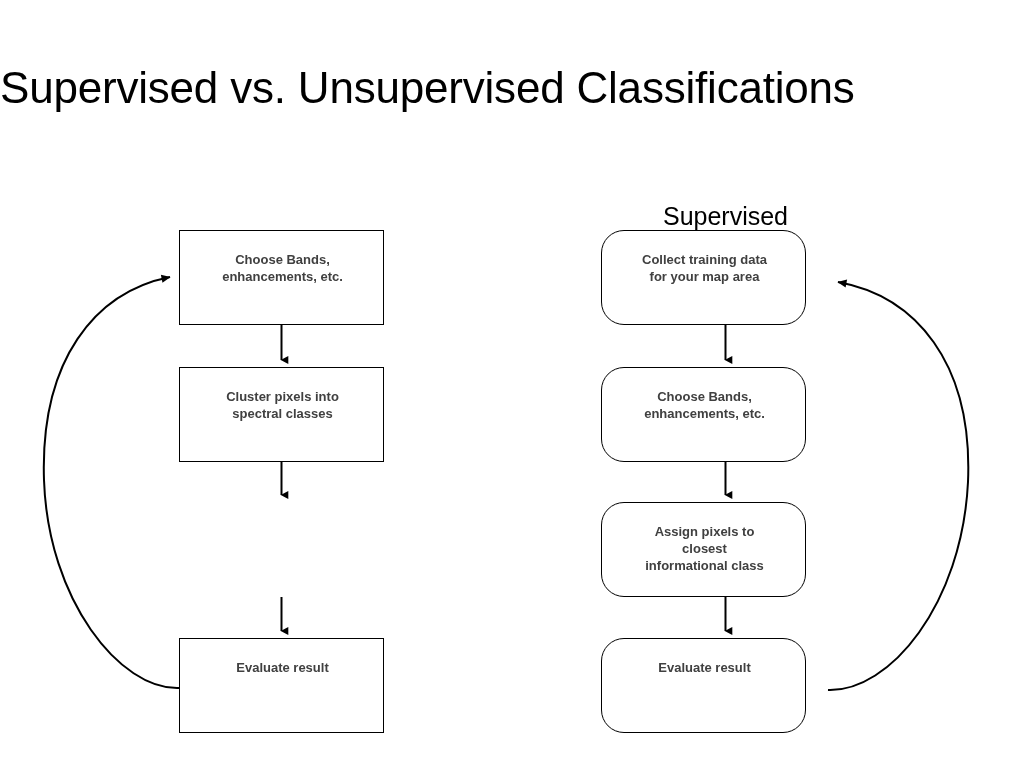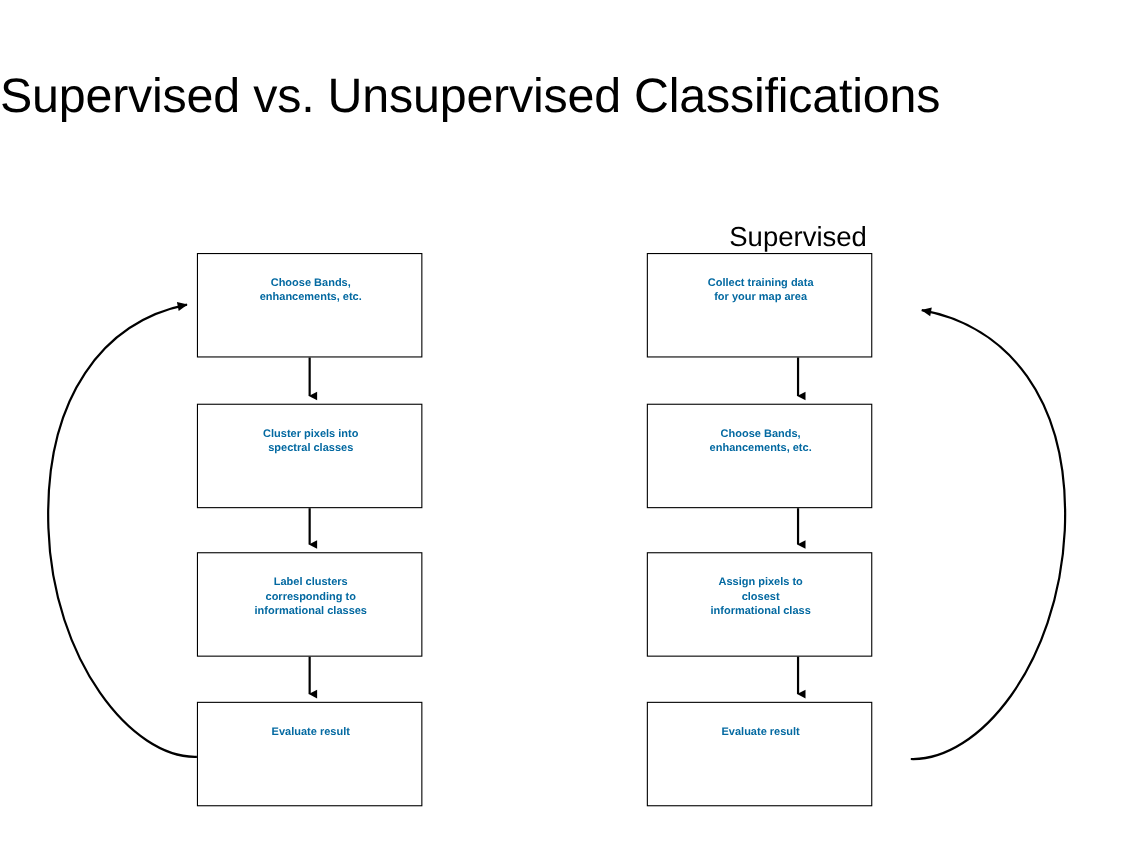--- a/index.html
+++ b/index.html
@@ -59,29 +59,29 @@
     border: 1.5px solid #000000;
     box-sizing: border-box;
     background: #ffffff;
   }
   .flow-box-label {
     position: absolute;
     left: 0;
     top: 20px;
     width: 205px;
     text-align: center;
-    font-size: 10px;
+    font-size: 13px;
     font-weight: bold;
     line-height: 1.32;
-    color: #0369a1;
+    color: #404040;
     font-family: "Liberation Sans", sans-serif;
     white-space: pre-line;
   }
   .col-left { left: 179px; }
-  .col-right { left: 588px; }
+  .col-right { left: 601px; border-radius: 23px; }
   .row-1 { top: 230px; }
   .row-2 { top: 367px; }
   .row-3 { top: 502px; }
   .row-4 { top: 638px; }
   #connectors {
     position: absolute;
     left: 0;
     top: 0;
     width: 1024px;
     height: 768px;
@@ -98,25 +98,20 @@
 
   <div class="column-header" id="header-supervised">Supervised</div>
 
   <div class="flow-box col-left row-1">
     <div class="flow-box-label">Choose Bands,
 enhancements, etc.</div>
   </div>
   <div class="flow-box col-left row-2">
     <div class="flow-box-label">Cluster pixels into
 spectral classes</div>
-  </div>
-  <div class="flow-box col-left row-3">
-    <div class="flow-box-label">Label clusters
-corresponding to
-informational classes</div>
   </div>
   <div class="flow-box col-left row-4">
     <div class="flow-box-label">Evaluate result</div>
   </div>
 
   <div class="flow-box col-right row-1">
     <div class="flow-box-label">Collect training data
 for your map area</div>
   </div>
   <div class="flow-box col-right row-2">

